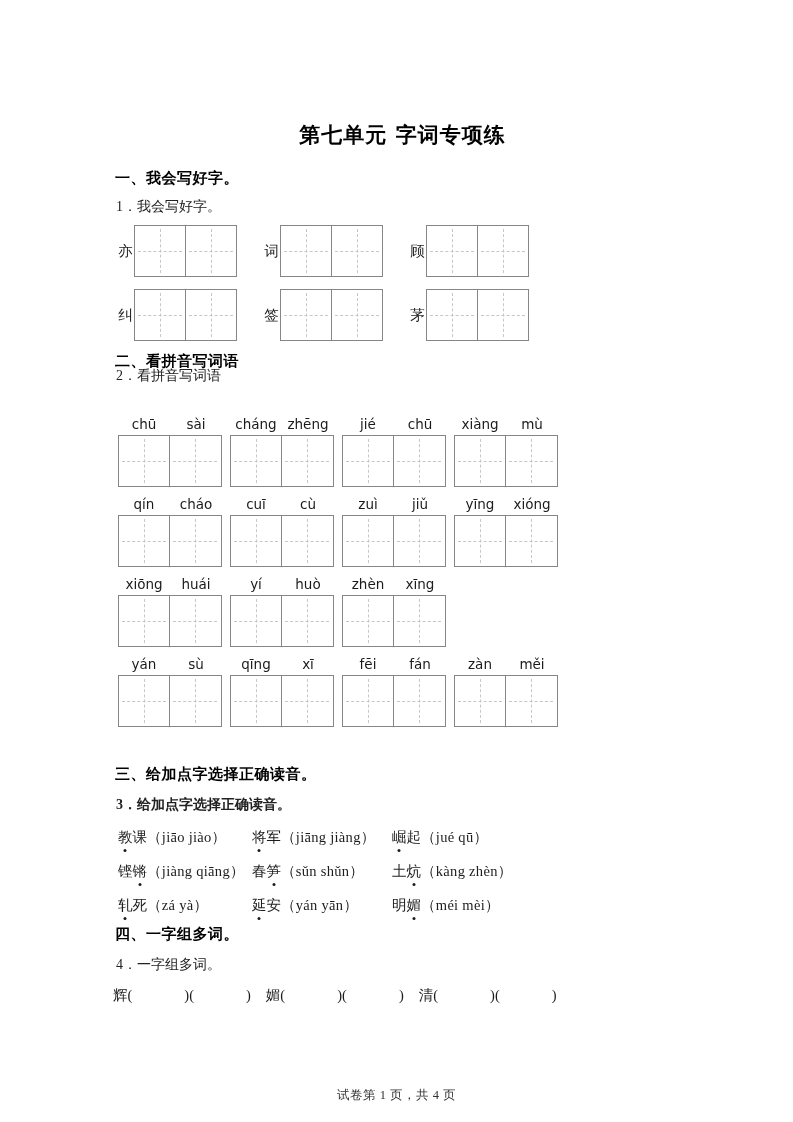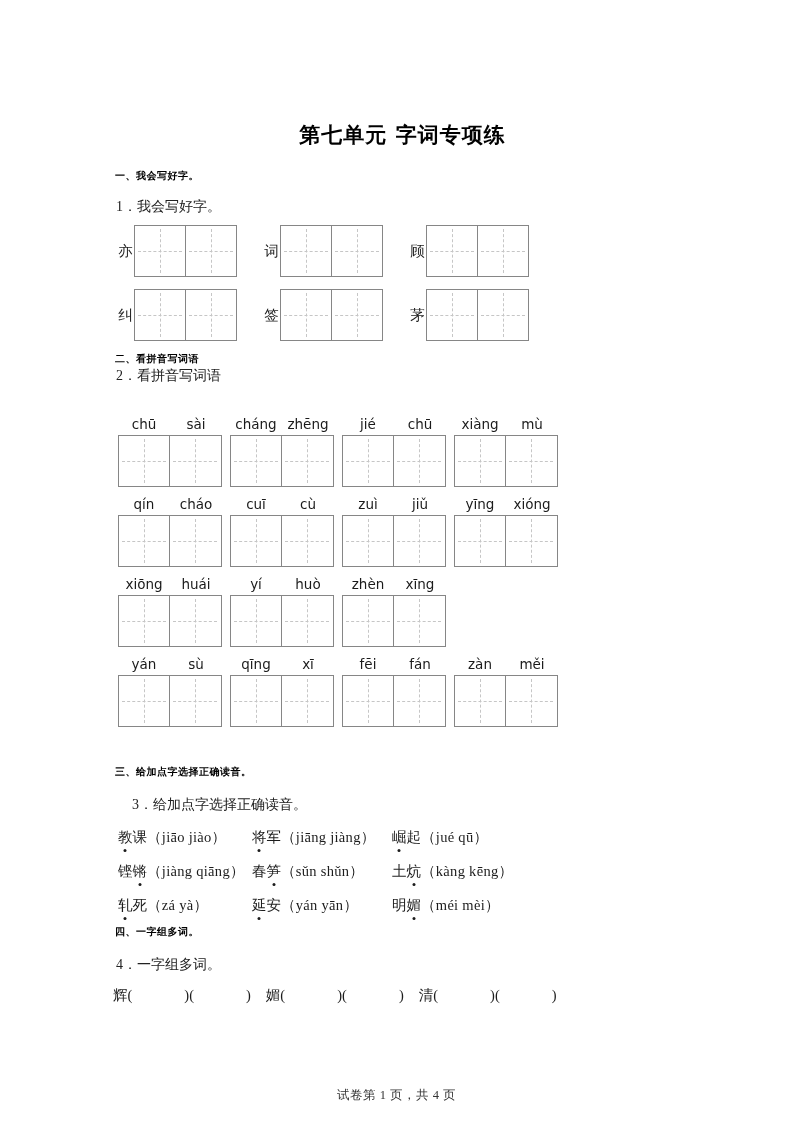--- a/index.html
+++ b/index.html
@@ -9,21 +9,21 @@
     -webkit-font-smoothing:antialiased;
   }
   .abs{position:absolute;}
   .page-title{
     top:121px;left:12px;right:0;text-align:center;
     font-family:"DejaVu Serif","Liberation Serif",serif;
     font-size:21px;font-weight:bold;color:#000;letter-spacing:1px;
   }
   .section-header{
     font-family:"DejaVu Sans","Liberation Sans",sans-serif;
-    font-size:10px;font-weight:bold;color:#000;letter-spacing:0.5px;
+    font-size:15px;font-weight:bold;color:#000;letter-spacing:0.5px;
   }
   .item-label{font-size:14px;color:#222;}
 
   
   .wgrid{display:flex;border:1px solid #868686;background:#fff;}
   .wcell{position:relative;width:50px;height:50px;box-sizing:content-box;}
   .wcell + .wcell{border-left:1px solid #868686;}
   .wcell::before{content:"";position:absolute;left:50%;top:3px;bottom:3px;border-left:1px dashed #c6c6c6;}
   .wcell::after{content:"";position:absolute;top:50%;left:3px;right:3px;border-top:1px dashed #c6c6c6;}
 
@@ -273,31 +273,31 @@
           </div>
           <div class="wgrid">
             <div class="wcell"></div>
             <div class="wcell"></div>
           </div>
         </div>
       </div>
     </div>
 
   <div class="abs section-header" style="top:765px;left:115px;">三、给加点字选择正确读音。</div>
-  <div class="abs item-label" style="top:796px;left:132px;">3．给加点字选择正确读音。</div>
+  <div class="abs item-label" style="top:796px;left:116px;font-weight:bold;">3．给加点字选择正确读音。</div>
   <div class="abs" style="top:826px;left:118px;" id="choice-area">
       <div class="choice-row">
         <div class="choice-entry"><span class="word"><span class="zi dot">教</span><span class="zi">课</span></span><span class="opts">（jiāo jiào）</span></div>
         <div class="choice-entry"><span class="word"><span class="zi dot">将</span><span class="zi">军</span></span><span class="opts">（jiāng jiàng）</span></div>
         <div class="choice-entry"><span class="word"><span class="zi dot">崛</span><span class="zi">起</span></span><span class="opts">（jué qū）</span></div>
       </div>
       <div class="choice-row">
         <div class="choice-entry"><span class="word"><span class="zi">铿</span><span class="zi dot">锵</span></span><span class="opts">（jiàng qiāng）</span></div>
         <div class="choice-entry"><span class="word"><span class="zi">春</span><span class="zi dot">笋</span></span><span class="opts">（sǔn shǔn）</span></div>
-        <div class="choice-entry"><span class="word"><span class="zi">土</span><span class="zi dot">炕</span></span><span class="opts">（kàng kēng）</span></div>
+        <div class="choice-entry"><span class="word"><span class="zi">土</span><span class="zi dot">炕</span></span><span class="opts">（kàng zhèn）</span></div>
       </div>
       <div class="choice-row">
         <div class="choice-entry"><span class="word"><span class="zi dot">轧</span><span class="zi">死</span></span><span class="opts">（zá yà）</span></div>
         <div class="choice-entry"><span class="word"><span class="zi dot">延</span><span class="zi">安</span></span><span class="opts">（yán yān）</span></div>
         <div class="choice-entry"><span class="word"><span class="zi">明</span><span class="zi dot">媚</span></span><span class="opts">（méi mèi）</span></div>
       </div>
     </div>
 
   <div class="abs section-header" style="top:925px;left:115px;">四、一字组多词。</div>
   <div class="abs item-label" style="top:956px;left:116px;">4．一字组多词。</div>

